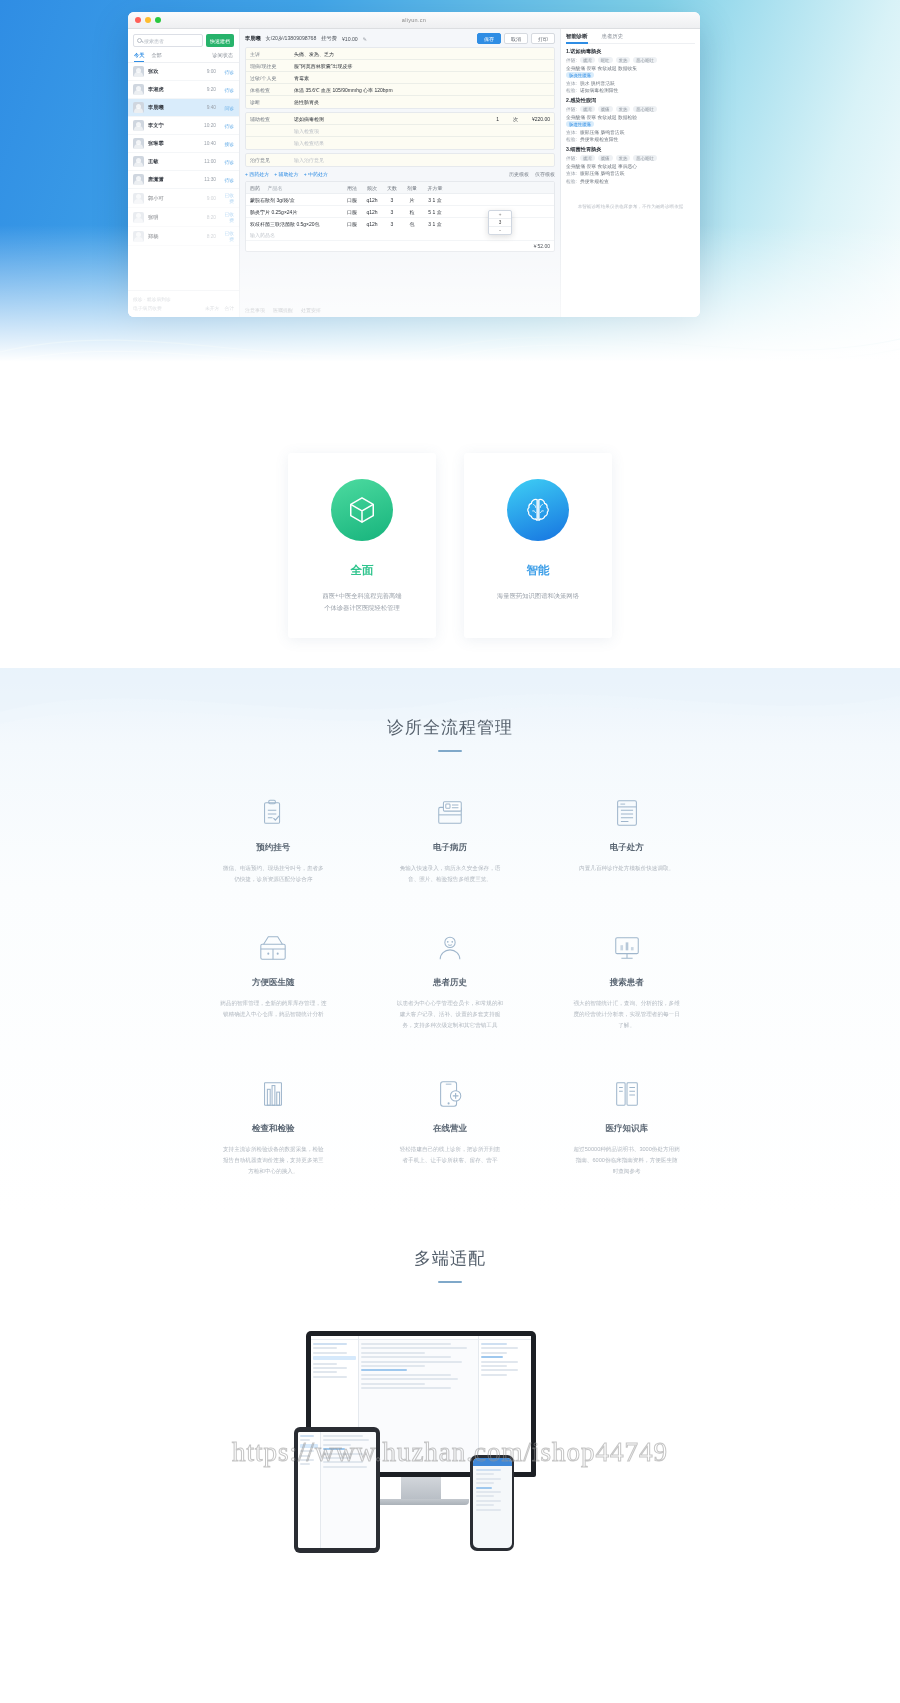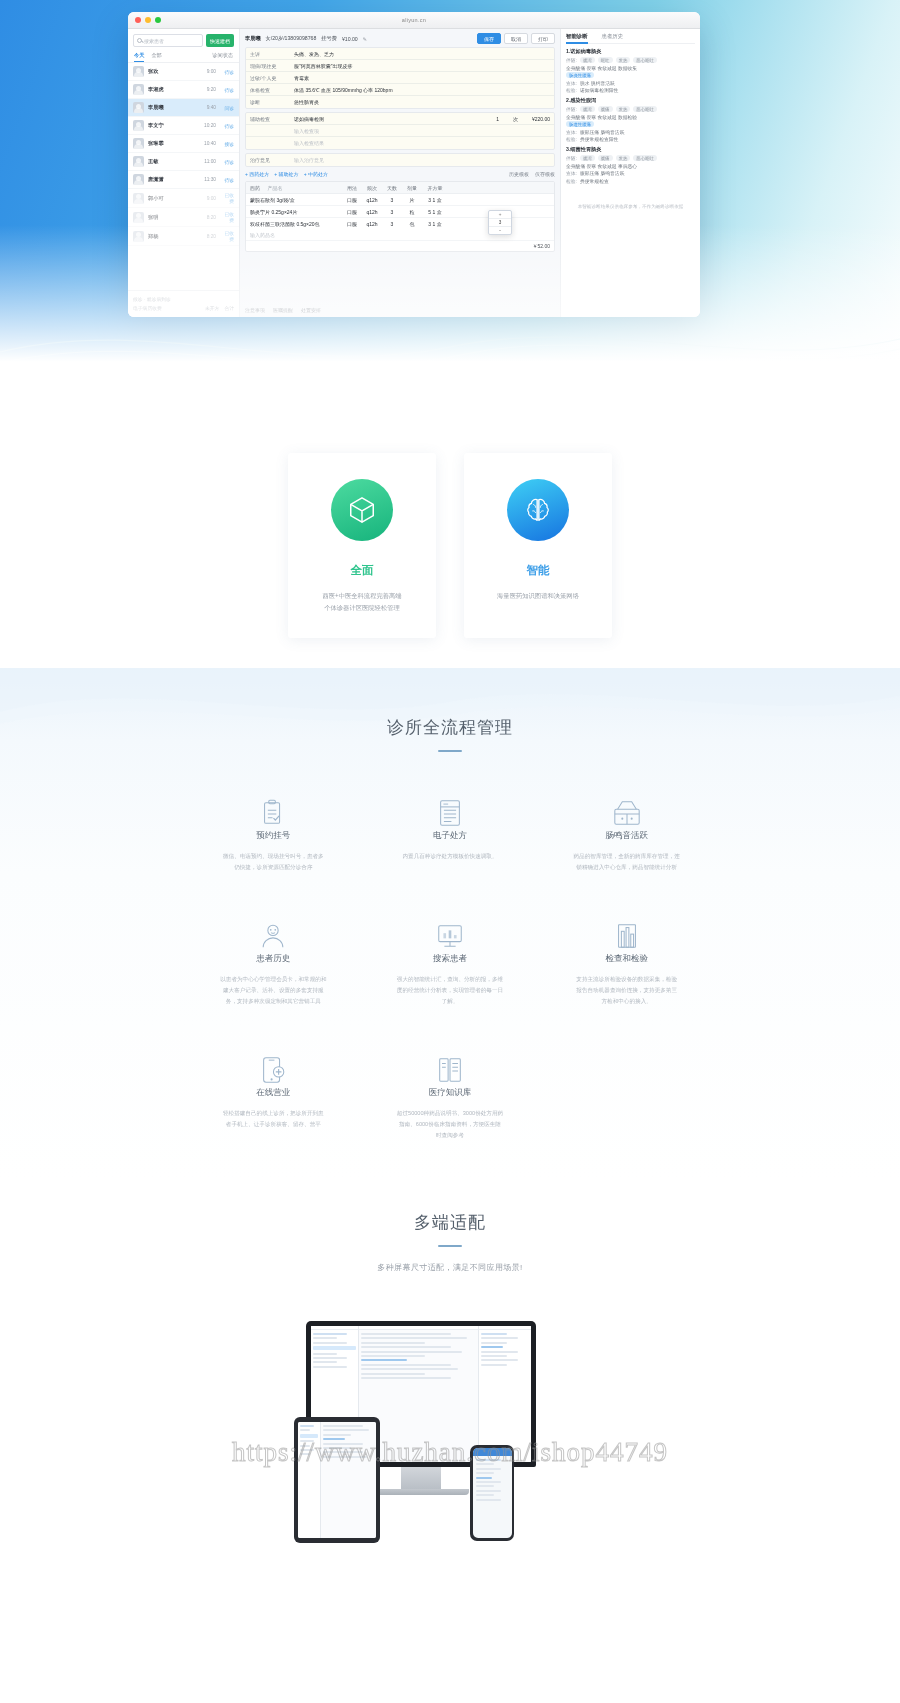--- a/index.html
+++ b/index.html
@@ -146,21 +146,21 @@
   .sec-title { text-align:center; font-size:17px; color:#55606c; letter-spacing:1px; position:relative; z-index:2; }
   .sec-rule { width:24px; height:2.4px; background:#7fa8c9; border-radius:2px; margin:11px auto 0; }
   .sec-sub { text-align:center; font-size:8px; color:#9aa1aa; margin-top:15px; letter-spacing:.4px; }
   .grid {
     width:520px; margin:44px auto 0; display:grid;
     grid-template-columns:repeat(3,1fr); row-gap:46px; column-gap:10px;
   }
   .gitem { display:flex; flex-direction:column; align-items:center; text-align:center; }
   .gicon { width:34px; height:34px; display:flex; align-items:center; justify-content:center; }
   .gicon svg { width:30px; height:30px; }
-  .gtitle { font-size:8.5px; color:#5b6774; font-weight:normal; }
+  .gtitle { margin-top:12px; font-size:8.5px; color:#5b6774; font-weight:bold; }
   .gdesc { margin-top:9px; font-size:5.6px; color:#b0b7bf; line-height:1.95; width:142px; }
 
   
   .dev-sec { width:900px; padding:30px 0 44px; background:#fff; position:relative; }
   .devices { position:relative; width:900px; height:250px; margin-top:34px; }
   .imac { position:absolute; left:306px; top:14px; width:230px; }
   .imac-screen { width:230px; height:146px; background:#1c1f24; border-radius:5px 5px 2px 2px; padding:5px; }
   .imac-inner { width:100%; height:100%; background:#f3f6f9; border-radius:1px; overflow:hidden; display:flex; }
   .imac-neck { width:40px; height:22px; background:linear-gradient(#d2d6db,#b9bfc6); margin:0 auto; }
   .imac-base { width:96px; height:6px; background:linear-gradient(#c3c8ce,#aab1b8); border-radius:0 0 4px 4px; margin:0 auto; }
@@ -563,40 +563,54 @@
             <path d="M16.5 21.5l2 2 4-4.5" fill="none" stroke="#9fb6cc" stroke-width="1.3"></path>
           </svg>
         </div>
         <div class="gtitle">预约挂号</div>
         <div class="gdesc" style="white-space: pre-line;">微信、电话预约、现场挂号叫号，患者多
 仍快捷，诊所资源匹配分诊合序</div>
       </div>
       <div class="gitem">
         <div class="gicon">
           <svg viewBox="0 0 32 32" fill="none">
+            <rect x="4" y="10" width="24" height="17" rx="1.5" fill="none" stroke="#9fb6cc" stroke-width="1.1"></rect>
+            <rect x="9" y="4" width="19" height="10" rx="1.2" fill="#fff" stroke="#9fb6cc" stroke-width="1.1"></rect>
+            <rect x="11.5" y="6.5" width="4.5" height="4.5" rx=".8" fill="none" stroke="#9fb6cc" stroke-width="1.1"></rect>
+            <path d="M18 7.5h7M18 10.5h7" stroke="#9fb6cc" stroke-width="1.1"></path>
+            <path d="M4 18h24" stroke="#9fb6cc" stroke-width="1.1"></path>
+          </svg>
+        </div>
+        <div class="gtitle">电子病历</div>
+        <div class="gdesc" style="white-space: pre-line;">免输入快速录入，病历永久安全保存，语
+音、照片、检验报告多维度三览。</div>
+      </div>
+      <div class="gitem">
+        <div class="gicon">
+          <svg viewBox="0 0 32 32" fill="none">
             <rect x="6" y="3" width="20" height="26" rx="1.5" fill="none" stroke="#9fb6cc" stroke-width="1.1"></rect>
             <path d="M9 6.5h5" stroke="#9fb6cc" stroke-width="1"></path>
             <path d="M6 9.5h20" stroke="#9fb6cc" stroke-width="1.1"></path>
             <path d="M9.5 13h13M9.5 17h13M9.5 21h13M9.5 25h8" stroke="#9fb6cc" stroke-width="1.1"></path>
           </svg>
         </div>
         <div class="gtitle">电子处方</div>
         <div class="gdesc" style="white-space: pre-line;">内置几百种诊疗处方模板价快速调取。</div>
       </div>
       <div class="gitem">
         <div class="gicon">
           <svg viewBox="0 0 32 32" fill="none">
             <rect x="3" y="12" width="26" height="16" rx="1.5" fill="none" stroke="#9fb6cc" stroke-width="1.1"></rect>
             <path d="M3 17h26M16 17v11" stroke="#9fb6cc" stroke-width="1.1"></path>
             <path d="M6 12l5-8h10l5 8" fill="none" stroke="#9fb6cc" stroke-width="1.1"></path>
             <circle cx="11" cy="22" r="1.1" fill="#9fb6cc"></circle>
             <circle cx="21" cy="22" r="1.1" fill="#9fb6cc"></circle>
           </svg>
         </div>
-        <div class="gtitle">肠鸣音活跃</div>
+        <div class="gtitle">方便医生随</div>
         <div class="gdesc" style="white-space: pre-line;">药品的智库管理，全新的药库库存管理，连
 锁精确进入中心仓库，药品智能统计分析</div>
       </div>
       <div class="gitem">
         <div class="gicon">
           <svg viewBox="0 0 32 32" fill="none">
             <circle cx="16" cy="10" r="5.5" fill="none" stroke="#9fb6cc" stroke-width="1.1"></circle>
             <path d="M5.5 28c0-5.8 4.7-10 10.5-10s10.5 4.2 10.5 10" fill="none" stroke="#9fb6cc" stroke-width="1.1"></path>
             <circle cx="13.6" cy="9.4" r=".9" fill="#9fb6cc"></circle>
             <circle cx="18.4" cy="9.4" r=".9" fill="#9fb6cc"></circle>
@@ -664,21 +678,20 @@
         <div class="gdesc" style="white-space: pre-line;">超过50000种药品说明书、3000份处方用药
 指南、6000份临床指南资料，方便医生随
 时查阅参考</div>
       </div>
     </div>
 </div>
 
 <div class="dev-sec">
   <div class="sec-title">多端适配</div>
   <div class="sec-rule"></div>
-  <div class="sec-sub">多种屏幕尺寸适配，满足不同应用场景!</div>
 
   <div class="devices">
 
     <div class="imac">
       <div class="imac-screen">
         <div class="imac-inner">
           <div class="mini-side">
             <div class="mini-top"></div>
             <div class="ml b m"></div>
             <div class="ml s"></div>

